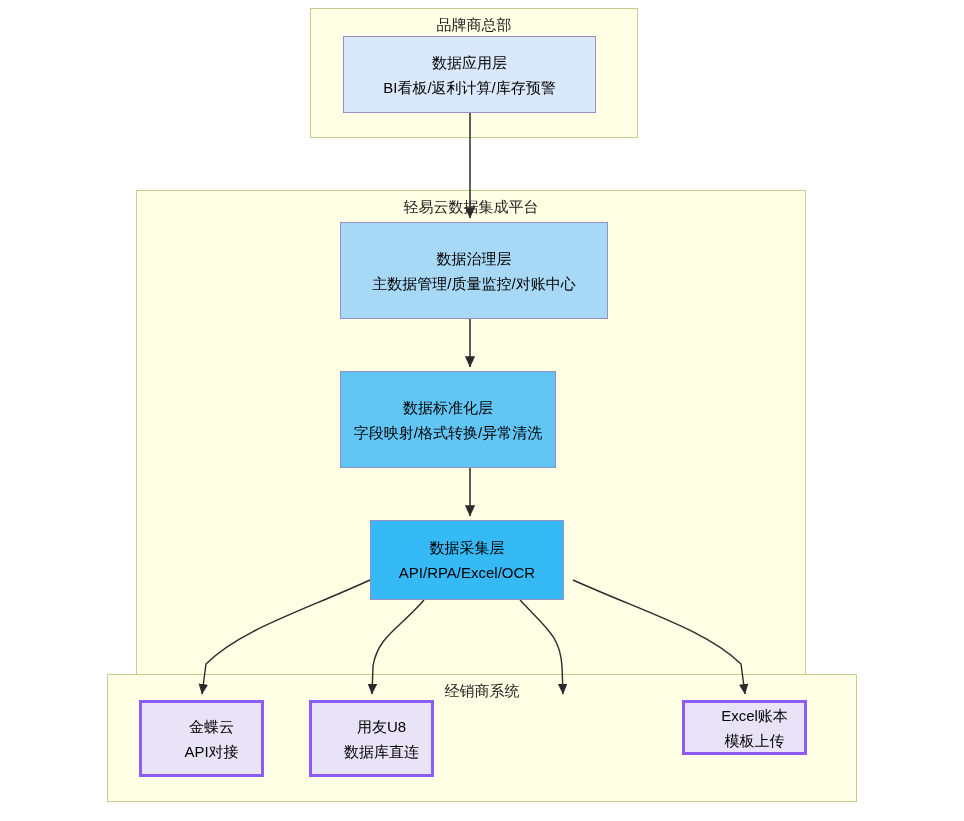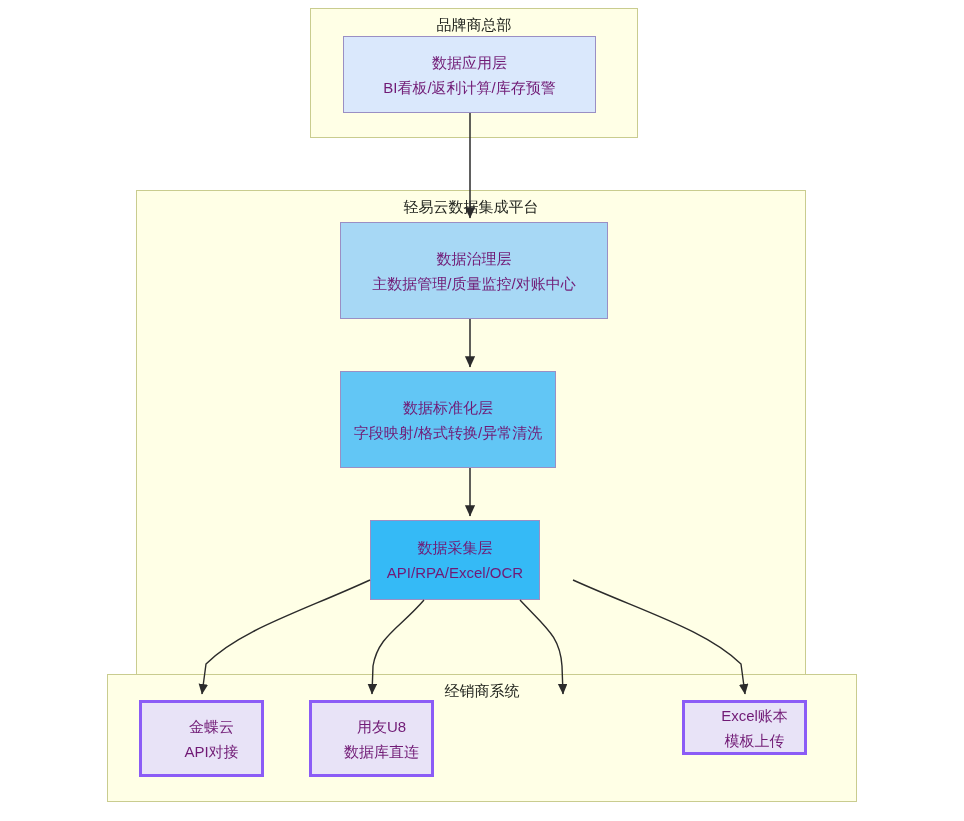--- a/index.html
+++ b/index.html
@@ -38,21 +38,21 @@
   .node {
     position: absolute;
     box-sizing: border-box;
     display: flex;
     flex-direction: column;
     align-items: center;
     justify-content: center;
     text-align: center;
     font-size: 15px;
     line-height: 25px;
-    color: #701a75;
+    color: #000000;
     padding: 0 8px;
   }
   .node .ln { display: block; white-space: nowrap; }
   .node.wrap .ln { white-space: normal; }
 
   .node-app {
     background: #dae8fc;
     border: 1px solid #9a8fc4;
   }
   .node-gov {
@@ -112,21 +112,21 @@
   <div class="node node-gov wrap" style="left:340px; top:222px; width:268px; height:97px;">
     <span class="ln">数据治理层</span>
     <span class="ln">主数据管理/质量监控/对账中心</span>
   </div>
 
   <div class="node node-std wrap" style="left:340px; top:371px; width:216px; height:97px;">
     <span class="ln">数据标准化层</span>
     <span class="ln">字段映射/格式转换/异常清洗</span>
   </div>
 
-  <div class="node node-collect" style="left:370px; top:520px; width:170px; height:80px;">
+  <div class="node node-collect" style="left:370px; top:520px; width:194px; height:80px;">
     <span class="ln">数据采集层</span>
     <span class="ln">API/RPA/Excel/OCR</span>
   </div>
 
   <div class="group-box" style="left:107px; top:674px; width:750px; height:128px;">
     <div class="group-title">经销商系统</div>
   </div>
 
   <div class="node node-src" style="left:139px; top:700px; width:125px; height:77px;">
     <span class="ln">金蝶云</span>

